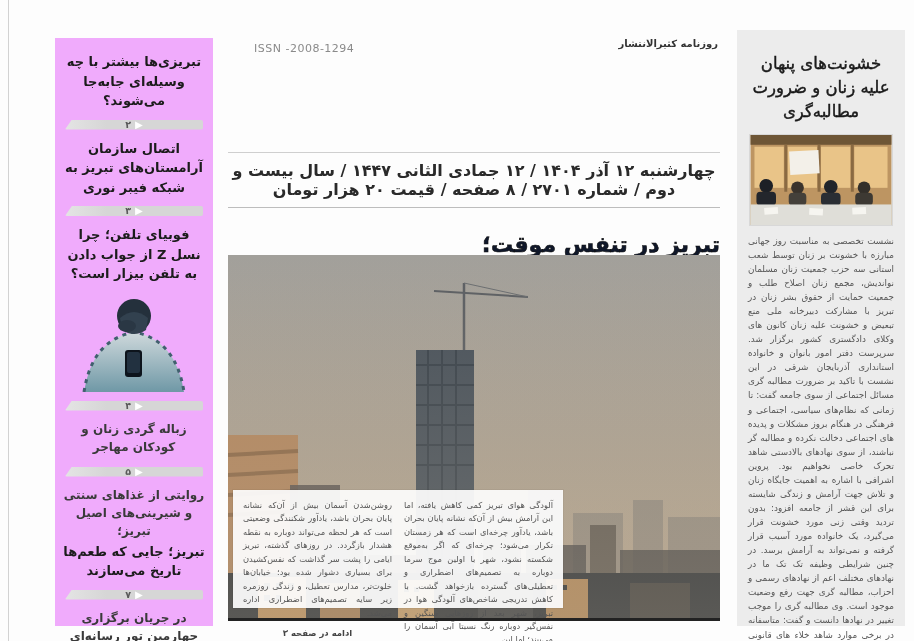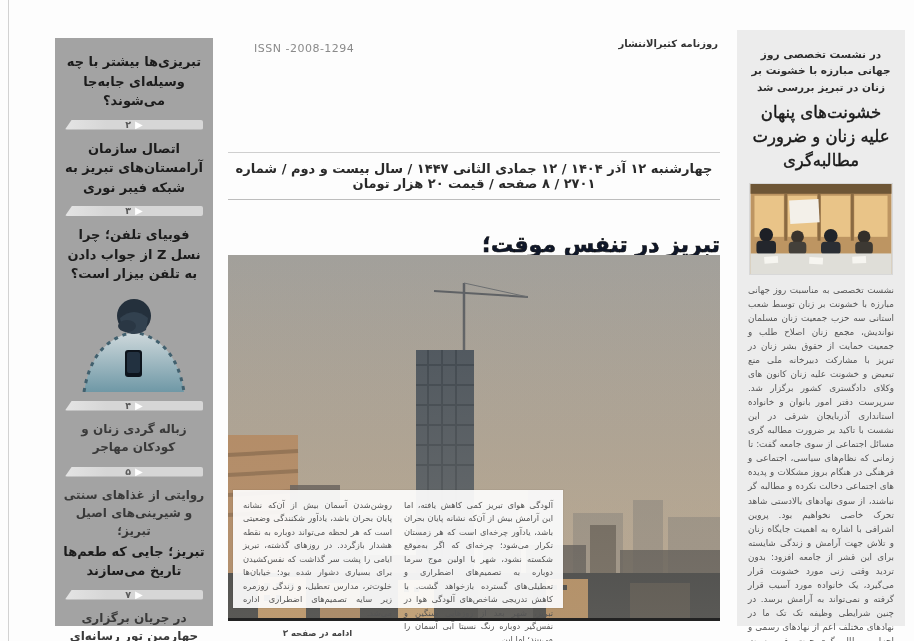--- a/index.html
+++ b/index.html
@@ -7,21 +7,21 @@
   body { font-family:"DejaVu Sans", sans-serif; }
   .page {
     position:relative; width:914px; height:641px; margin:0 auto;
     background:#fdfdfd; overflow:hidden; direction:rtl;
   }
   .edge-line { position:absolute; left:8px; top:0; width:1px; height:641px; background:#d2d2d2; }
 
   
   .left-sidebar {
     position:absolute; left:55px; top:38px; width:158px; height:588px;
-    background:#a3a3a3; padding:14px 8px 20px; direction:rtl;
+    background:#f0abfc; padding:14px 8px 20px; direction:rtl;
     display:flex; flex-direction:column; align-items:stretch;
   }
   .sb-item { text-align:center; color:#1c1c1c; }
   .sb-title { font-weight:bold; font-size:13px; line-height:1.5; }
   .sb-kicker { font-size:12px; font-weight:bold; color:#3a3a3a; line-height:1.5; margin-bottom:2px; }
   .sb-marker {
     direction:ltr; height:15px; margin:9px 2px; background:linear-gradient(90deg,#e4e4e4,#d6d6d6 30%,#d6d6d6);
     border-radius:2px; display:flex; align-items:center; justify-content:center; gap:4px;
     clip-path:polygon(5% 0, 100% 0, 100% 100%, 0 100%);
   }
@@ -33,21 +33,21 @@
   .center { position:absolute; left:228px; top:30px; width:492px; height:600px; }
   .issn { position:absolute; left:26px; top:12px; font-size:11px; color:#8a8a8a; direction:ltr; letter-spacing:.5px; }
   .pub-type { position:absolute; right:2px; top:8px; font-size:10px; font-weight:bold; color:#333; }
   .masthead {
     position:absolute; top:22px; left:0; width:100%; text-align:center;
     font-size:64px; font-weight:bold; color:#0d0d0d; line-height:1.3;
     -webkit-text-stroke:1.5px #0d0d0d; letter-spacing:-2px;
   }
   .dateline {
     position:absolute; top:122px; left:0; width:100%; text-align:center;
-    font-size:13px; font-weight:bold; color:#2a2a2a; padding:8px 0;
+    font-size:16px; font-weight:bold; color:#2a2a2a; padding:8px 0;
     border-top:1px solid #cfcfcf; border-bottom:1px solid #bdbdbd;
   }
   .headline { position:absolute; top:158px; left:0; width:100%; text-align:right; color:#0f172a;margin-top:44px; }
   .headline .h1 { font-size:22px; font-weight:bold; -webkit-text-stroke:.6px #101010; }
   .headline .h2 { font-size:24px; font-weight:bold; -webkit-text-stroke:.6px #101010; margin-top:5px; }
   .main-photo { position:absolute; top:225px; left:0; width:492px; height:366px; background:#a9a296; border-bottom:3px solid #222; }
   .main-photo svg { display:block; }
   .lead-panel {
     position:absolute; left:5px; bottom:10px; width:330px; height:118px;
     background:rgba(253,253,253,.93); padding:9px 10px; direction:rtl;
@@ -236,21 +236,20 @@
         <div class="lead-col">آلودگی هوای تبریز کمی کاهش یافته، اما این آرامش بیش از آن‌که نشانه پایان بحران باشد، یادآور چرخه‌ای است که هر زمستان تکرار می‌شود؛ چرخه‌ای که اگر به‌موقع شکسته نشود، شهر با اولین موج سرما دوباره به تصمیم‌های اضطراری و تعطیلی‌های گسترده بازخواهد گشت. با کاهش تدریجی شاخص‌های آلودگی هوا در تبریز، شهر بعد از روزهایی سنگین و نفس‌گیر دوباره رنگ نسبتا آبی آسمان را می‌بیند؛ اما این</div>
         <div class="lead-col">
           <span>روشن‌شدن آسمان بیش از آن‌که نشانه پایان بحران باشد، یادآور شکنندگی وضعیتی است که هر لحظه می‌تواند دوباره به نقطه هشدار بازگردد. در روزهای گذشته، تبریز ایامی را پشت سر گذاشت که نفس‌کشیدن برای بسیاری دشوار شده بود؛ خیابان‌ها خلوت‌تر، مدارس تعطیل، و زندگی روزمره زیر سایه تصمیم‌های اضطراری اداره می‌شد.</span>
           <div class="lead-continue">ادامه در صفحه ۳</div>
         </div>
       </div>
     </div>
   </div>
 
   <div class="right-sidebar">
-    <div class="rs-kicker">در نشست تخصصی روز جهانی مبارزه با خشونت بر زنان در تبریز بررسی شد</div>
     <div class="rs-title">خشونت‌های پنهان علیه زنان و ضرورت مطالبه‌گری</div>
     <svg class="rs-photo" width="144" height="92" viewBox="0 0 144 92">
       <rect width="144" height="92" fill="#bd9562"></rect>
       <rect x="0" y="0" width="144" height="10" fill="#6e5636"></rect>
       <g fill="#e9c488">
         <rect x="4" y="12" width="30" height="42"></rect>
           <rect x="38" y="12" width="30" height="42"></rect>
         <rect x="72" y="12" width="30" height="42"></rect>
           <rect x="106" y="12" width="34" height="42"></rect>
       </g>

